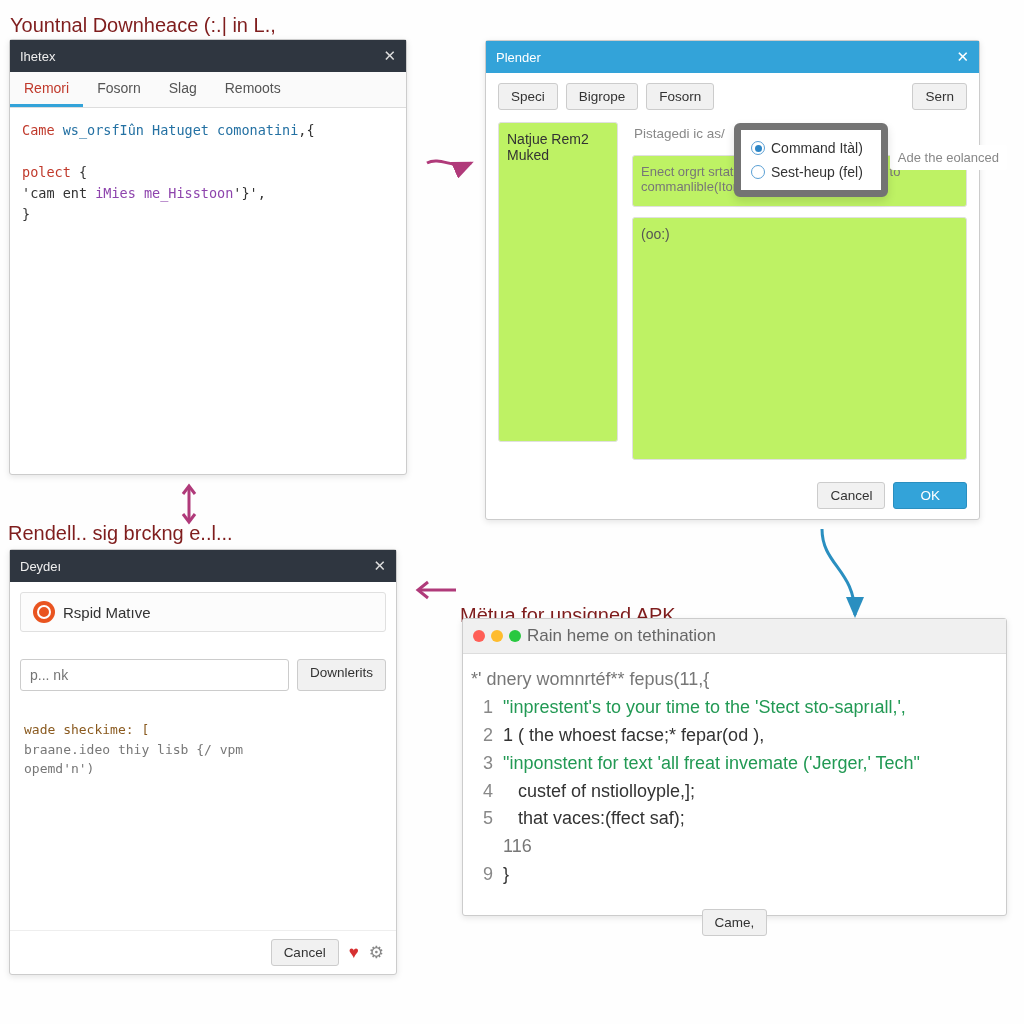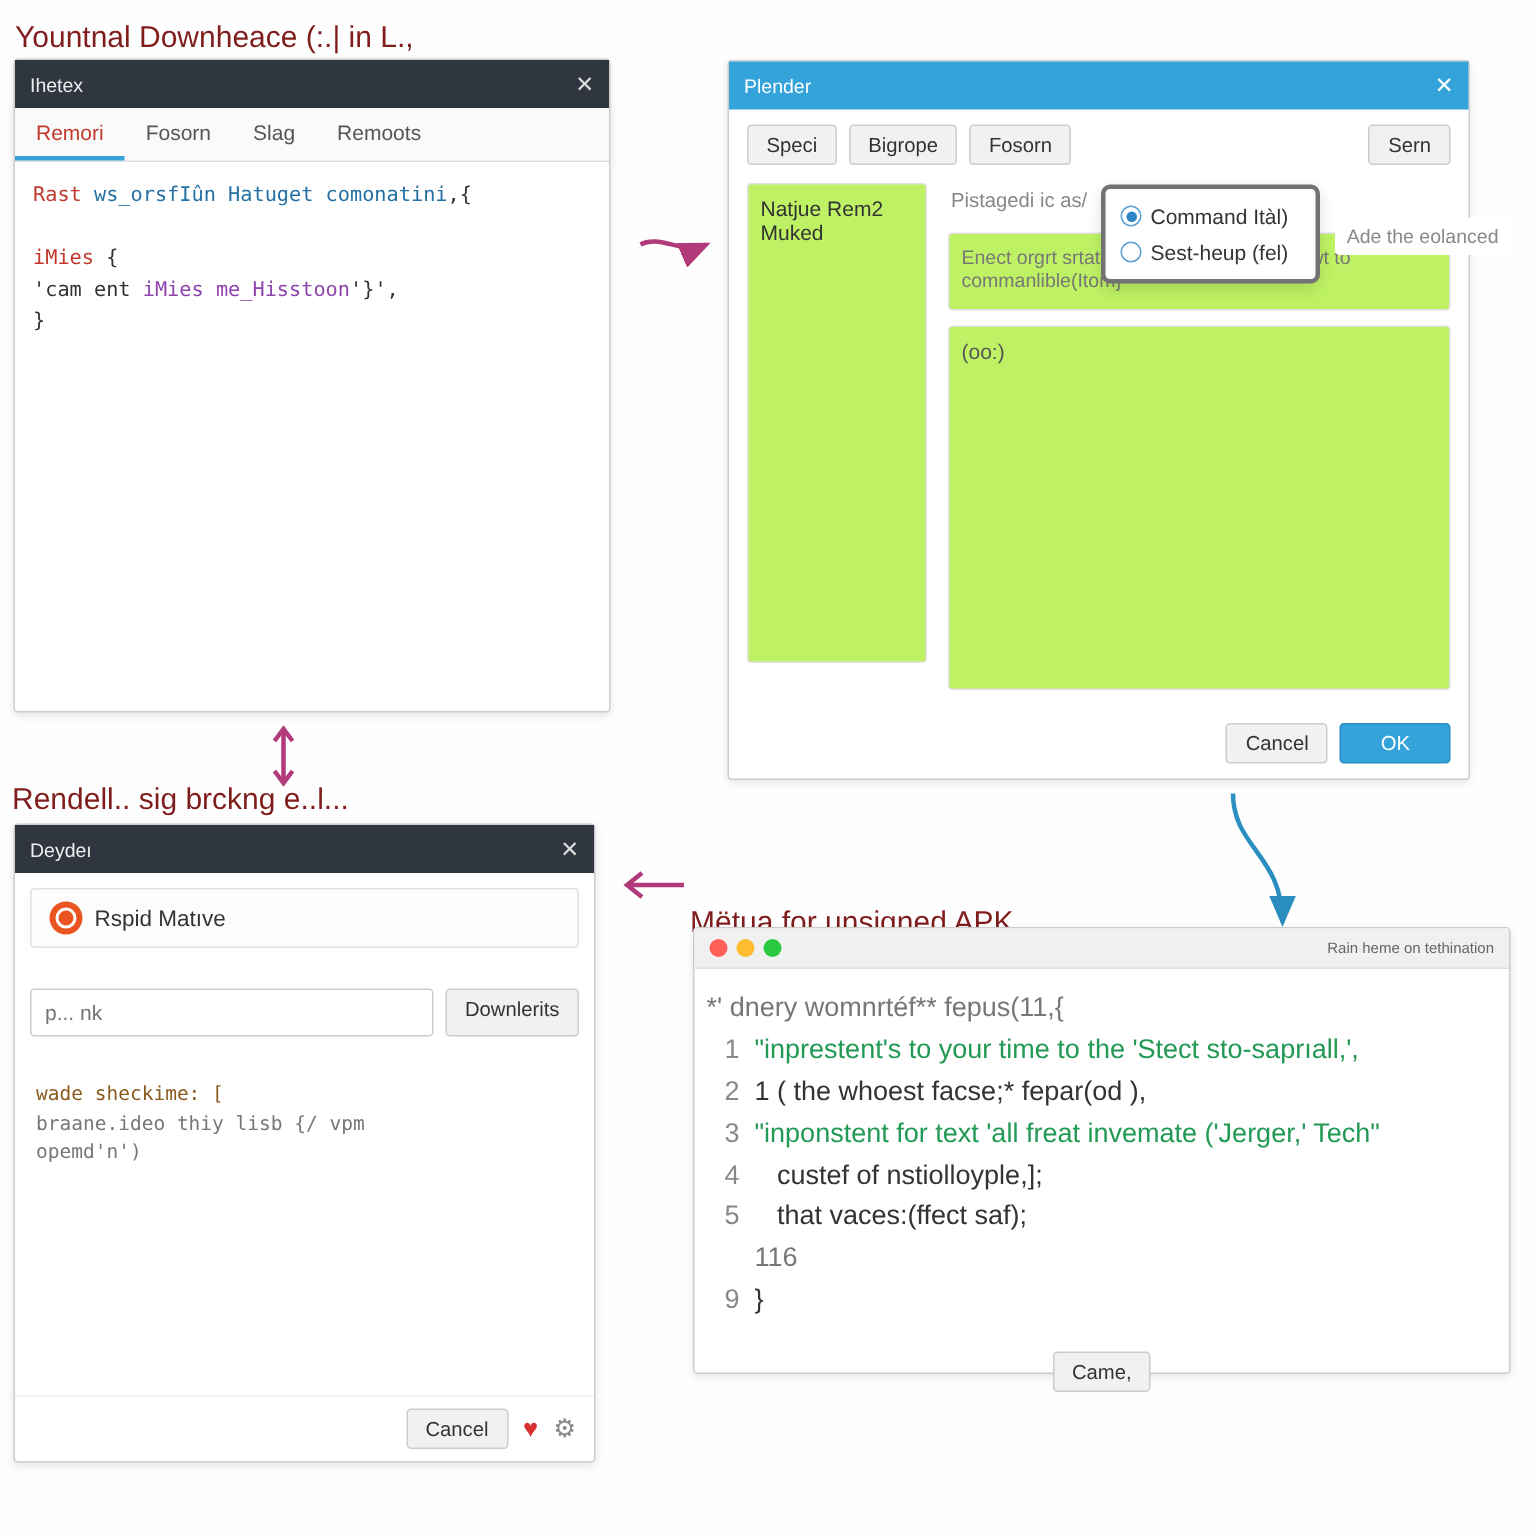--- a/index.html
+++ b/index.html
@@ -42,21 +42,21 @@
     background: #f1f1f1; border: 1px solid #ccc; border-radius: 3px;
     padding: 5px 12px; font-size: 13.5px; cursor: pointer;
   }
   .btn.primary { background: #33a3d9; color: #fff; border-color: #2a8fc0; }
   #w2 .body { display: flex; gap: 14px; padding: 12px; flex: 1; }
   #w2 .panel {
     border: 1px solid #e0e0e0; border-radius: 3px; background: #bef264;
     padding: 8px;
   }
   .popover {
-    position: absolute; background: #fff; border: 3px solid #737373;
+    position: absolute; background: #fff; border: 7px solid #737373;
     border-radius: 6px; padding: 10px 18px 10px 10px; box-shadow: 0 4px 10px rgba(0,0,0,0.12);
     display: flex; flex-direction: column; gap: 8px;
   }
   .radio { display: flex; align-items: center; gap: 6px; font-size: 14px; }
   .radiodot {
     width: 14px; height: 14px; border: 1.5px solid #5a9fd4; border-radius: 50%;
     display: inline-flex; align-items: center; justify-content: center;
   }
   .radiodot .inner { width: 7px; height: 7px; background: #2d86c6; border-radius: 50%; }
   .ghost-btn {
@@ -90,21 +90,21 @@
   .heart { color:#d63031; font-size:17px; }
   .gear  { color:#888; font-size:17px; }
 
   
   #w4 .mac-titlebar {
     padding: 7px 10px; display:flex; align-items:center; gap:6px;
     background:#f0f0f0; border-bottom:1px solid #ddd;
   }
   .tl { width:12px; height:12px; border-radius:50%; }
   .tl.red{background:#ff5f57;} .tl.yel{background:#febc2e;} .tl.grn{background:#28c840;}
-  #w4 .mac-title { flex:1; text-align:right; color:#666; font-size:10px; }
+  #w4 .mac-title { flex:1; text-align:left; color:#666; font-size:17px; }
   #w4 .termcode {
     font-family: Liberation Sans, sans-serif; font-size:18px;
     padding:12px 8px; line-height:1.55; white-space:pre;
   }
   .ln { display:inline-block; width:22px; color:#888; text-align:right; margin-right:10px;}
   #w4 .footer { display:flex; justify-content:center; padding:8px 12px;}
 </style>
 </head>
 <body>
 
@@ -142,23 +142,23 @@
   <div class="titlebar">
     <span>Ihetex</span>
     <span class="closebtn">✕</span>
   </div>
   <div class="tabs">
     <div class="tab active">Remori</div>
     <div class="tab">Fosorn</div>
     <div class="tab">Slag</div>
     <div class="tab">Remoots</div>
   </div>
-  <div class="code"><span class="kw">Rast </span><span class="kw2">ws_orsfIûn Hatuget comonatini</span><span>,{</span>
-
-<span class="kw">iMies</span><span> {</span>
+  <div class="code"><span class="kw">Came </span><span class="kw2">ws_orsfIûn Hatuget comonatini</span><span>,{</span>
+
+<span class="kw">polect</span><span> {</span>
 <span>'cam ent </span><span class="str">iMies me_Hisstoon</span><span>'}',</span>
 <span>}</span></div>
 </div>
 
 <div id="w2" class="window" style="top:40px; left:485px; width:495px; height:480px;">
   <div class="titlebar light">
     <span>Plender</span>
     <span class="closebtn" style="color:#fff;">✕</span>
   </div>
   <div class="toolbar">

